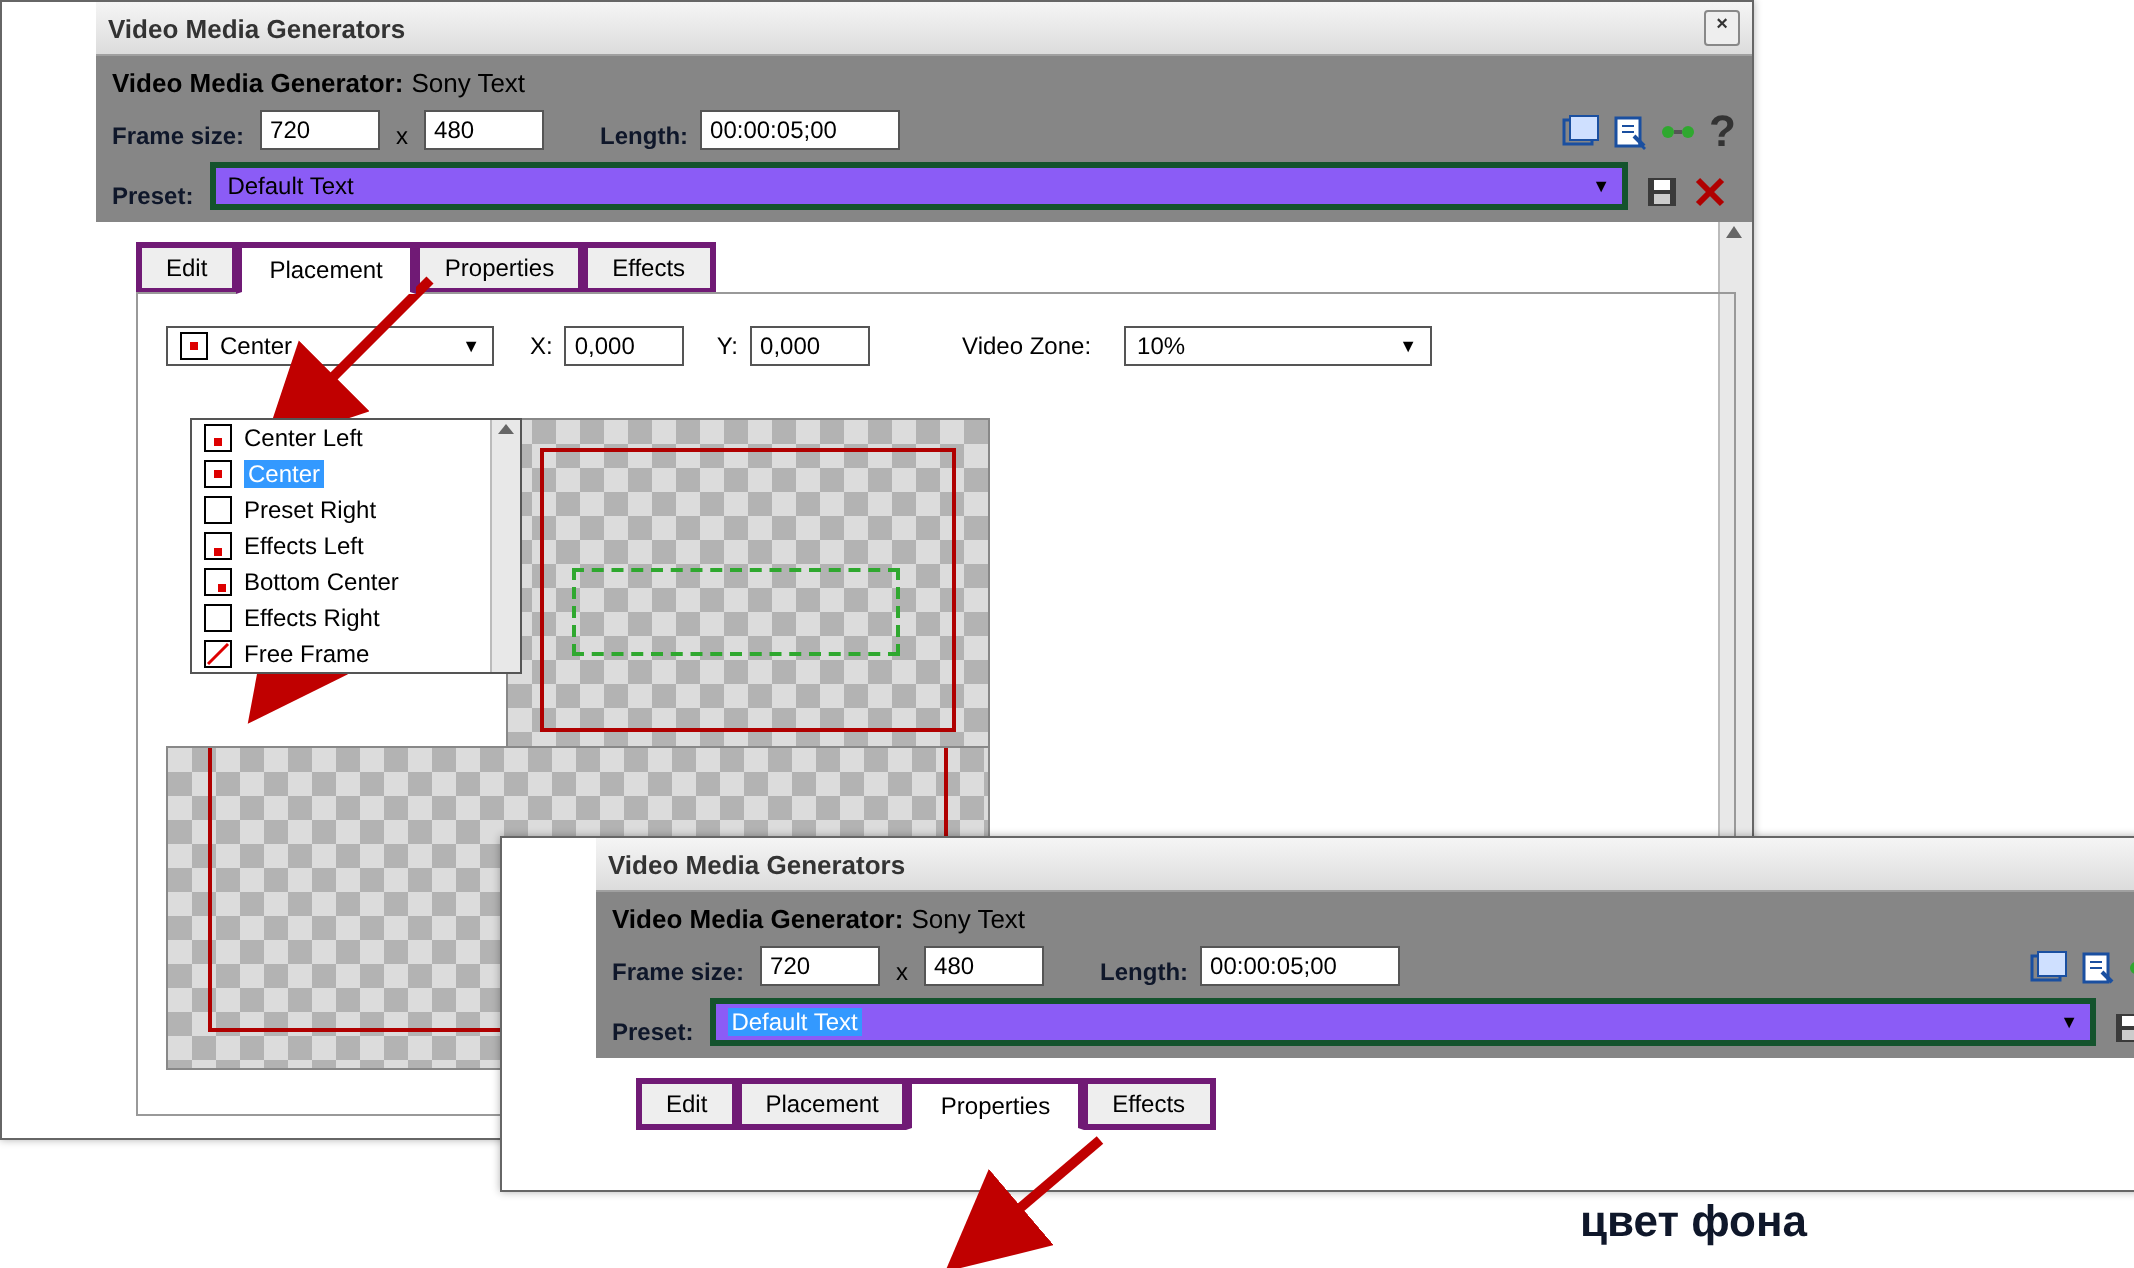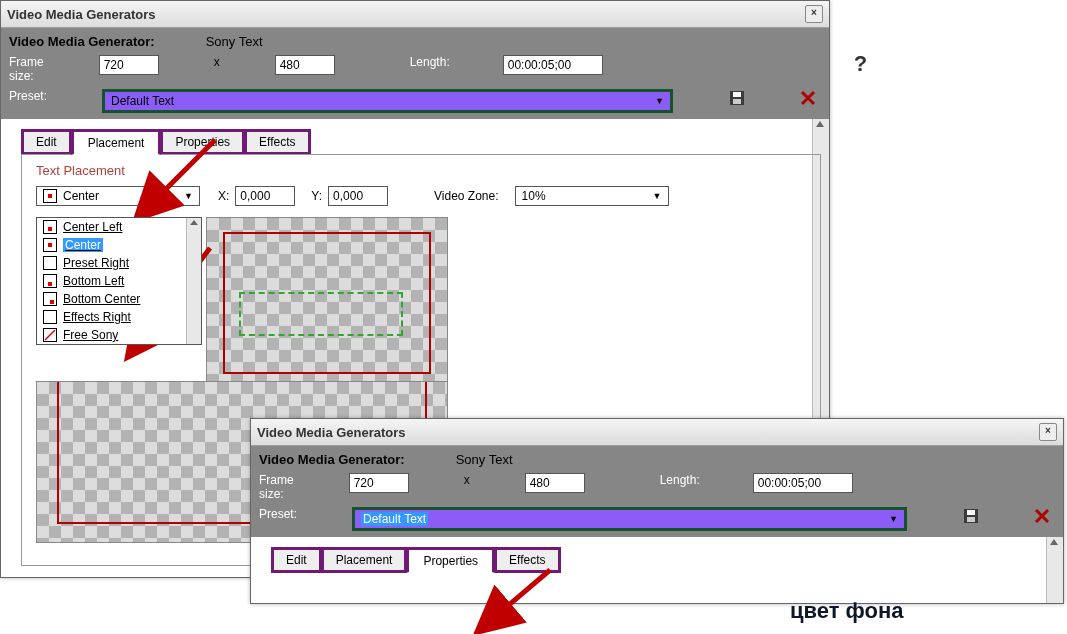--- a/index.html
+++ b/index.html
@@ -11,20 +11,21 @@
   width: 1067px;
   height: 634px;
   position: relative;
   overflow: hidden;
 }
 .window {
   position: absolute;
   border: 1px solid #666;
   background: #fff;
   box-shadow: 0 0 4px rgba(0,0,0,0.3);
+  padding-left: 47px;
 }
 .titlebar {
   background: linear-gradient(#f5f5f5, #dcdcdc);
   border-bottom: 1px solid #a0a0a0;
   padding: 4px 6px;
   font-size: 13px;
   font-weight: bold;
   color: #333;
   display: flex;
   align-items: center;
@@ -40,33 +41,33 @@
   line-height: 13px;
   font-size: 10px;
   cursor: pointer;
 }
 .chrome-bar {
   background: #868686;
   padding: 6px 8px;
 }
 .hdr-row {
   display: flex;
-  align-items: flex-start;
+  align-items: flex-end;
   margin-bottom: 6px;
-  gap: 47px;
 }
 .hdr-row:last-child { margin-bottom: 0; }
 .lbl-dark {
   color: #000;
   font-size: 13px;
   font-weight: bold;
 }
 .lbl-light {
-  color: #ffffff;
+  color: #0f172a;
   font-size: 12px;
+  font-weight: bold;
 }
 .inp {
   background: #fff;
   border: 1px solid #555;
   padding: 2px 4px;
   font-size: 12px;
   font-family: Tahoma, sans-serif;
 }
 .icon-btn {
   display: inline-block;
@@ -284,42 +285,41 @@
       </div>
 
     <div class="tabs">
       <div class="tab"><span>Edit</span></div>
       <div class="tab active"><span>Placement</span></div>
       <div class="tab"><span>Properties</span></div>
       <div class="tab"><span>Effects</span></div>
     </div>
 
     <div class="panel" style="height:390px;">
-      <div class="fieldset-title">Text Placement</div>
 
       <div class="row">
         <div class="combo">
           <span class="sw">
               <span style="width:4px;height:4px;background:#d00;"></span>
             </span>
           <span>Center</span>
           <span class="arrow">▼</span>
         </div>
         <span style="margin-left:12px;">X:</span>
         <input class="inp" style="width: 50px;" value="0,000">
         <span style="margin-left:10px;">Y:</span>
         <input class="inp" style="width: 50px;" value="0,000">
         <span style="margin-left:40px;">Video Zone:</span>
         <div class="combo" style="width:140px;margin-left:10px;">
           <span>10%</span>
           <span class="arrow">▼</span>
         </div>
       </div>
 
-      <div class="dropdown" style="left:14px;top:62px;width:164px;display:flex;text-decoration:underline;">
+      <div class="dropdown" style="left:26px;top:62px;width:164px;display:flex;">
         <div style="flex:1;">
           <div class="item">
               <span class="sw">
                 <span style="position:absolute;width:4px;height:4px;background:#d00;margin:3px 0 0 0;"></span>
               </span>
               <span class="txt">Center Left</span>
             </div>
           <div class="item highlight">
               <span class="sw">
                 <span style="width:4px;height:4px;background:#d00;"></span>
@@ -327,39 +327,39 @@
               <span class="txt">Center</span>
             </div>
           <div class="item">
               <span class="sw"></span>
               <span class="txt">Preset Right</span>
             </div>
           <div class="item">
               <span class="sw">
                 <span style="width:4px;height:4px;background:#d00;margin-top:6px;"></span>
               </span>
-              <span class="txt">Bottom Left</span>
+              <span class="txt">Effects Left</span>
             </div>
           <div class="item">
               <span class="sw">
                 <span style="width:4px;height:4px;background:#d00;margin-top:6px;margin-left:3px;"></span>
               </span>
               <span class="txt">Bottom Center</span>
             </div>
           <div class="item">
               <span class="sw"></span>
               <span class="txt">Effects Right</span>
             </div>
           <div class="item">
               <span class="sw">
                 <svg width="12" height="12">
                   <line x1="1" y1="11" x2="11" y2="1" stroke="#d00" stroke-width="1.5"></line>
                 </svg>
               </span>
-              <span class="txt">Free Sony</span>
+              <span class="txt">Free Frame</span>
             </div>
         </div>
         <div class="dd-scroll">
             <div class="up-tri"></div>
           </div>
       </div>
 
       <div class="checker" style="position:absolute;left:184px;top:62px;width:240px;height:170px;border:1px solid #888;">
         <div class="red-box" style="position:absolute;left:16px;top:14px;right:16px;bottom:14px;">
            <div class="green-dash" style="position:absolute;left:14px;top:58px;width:160px;height:40px;"></div>

